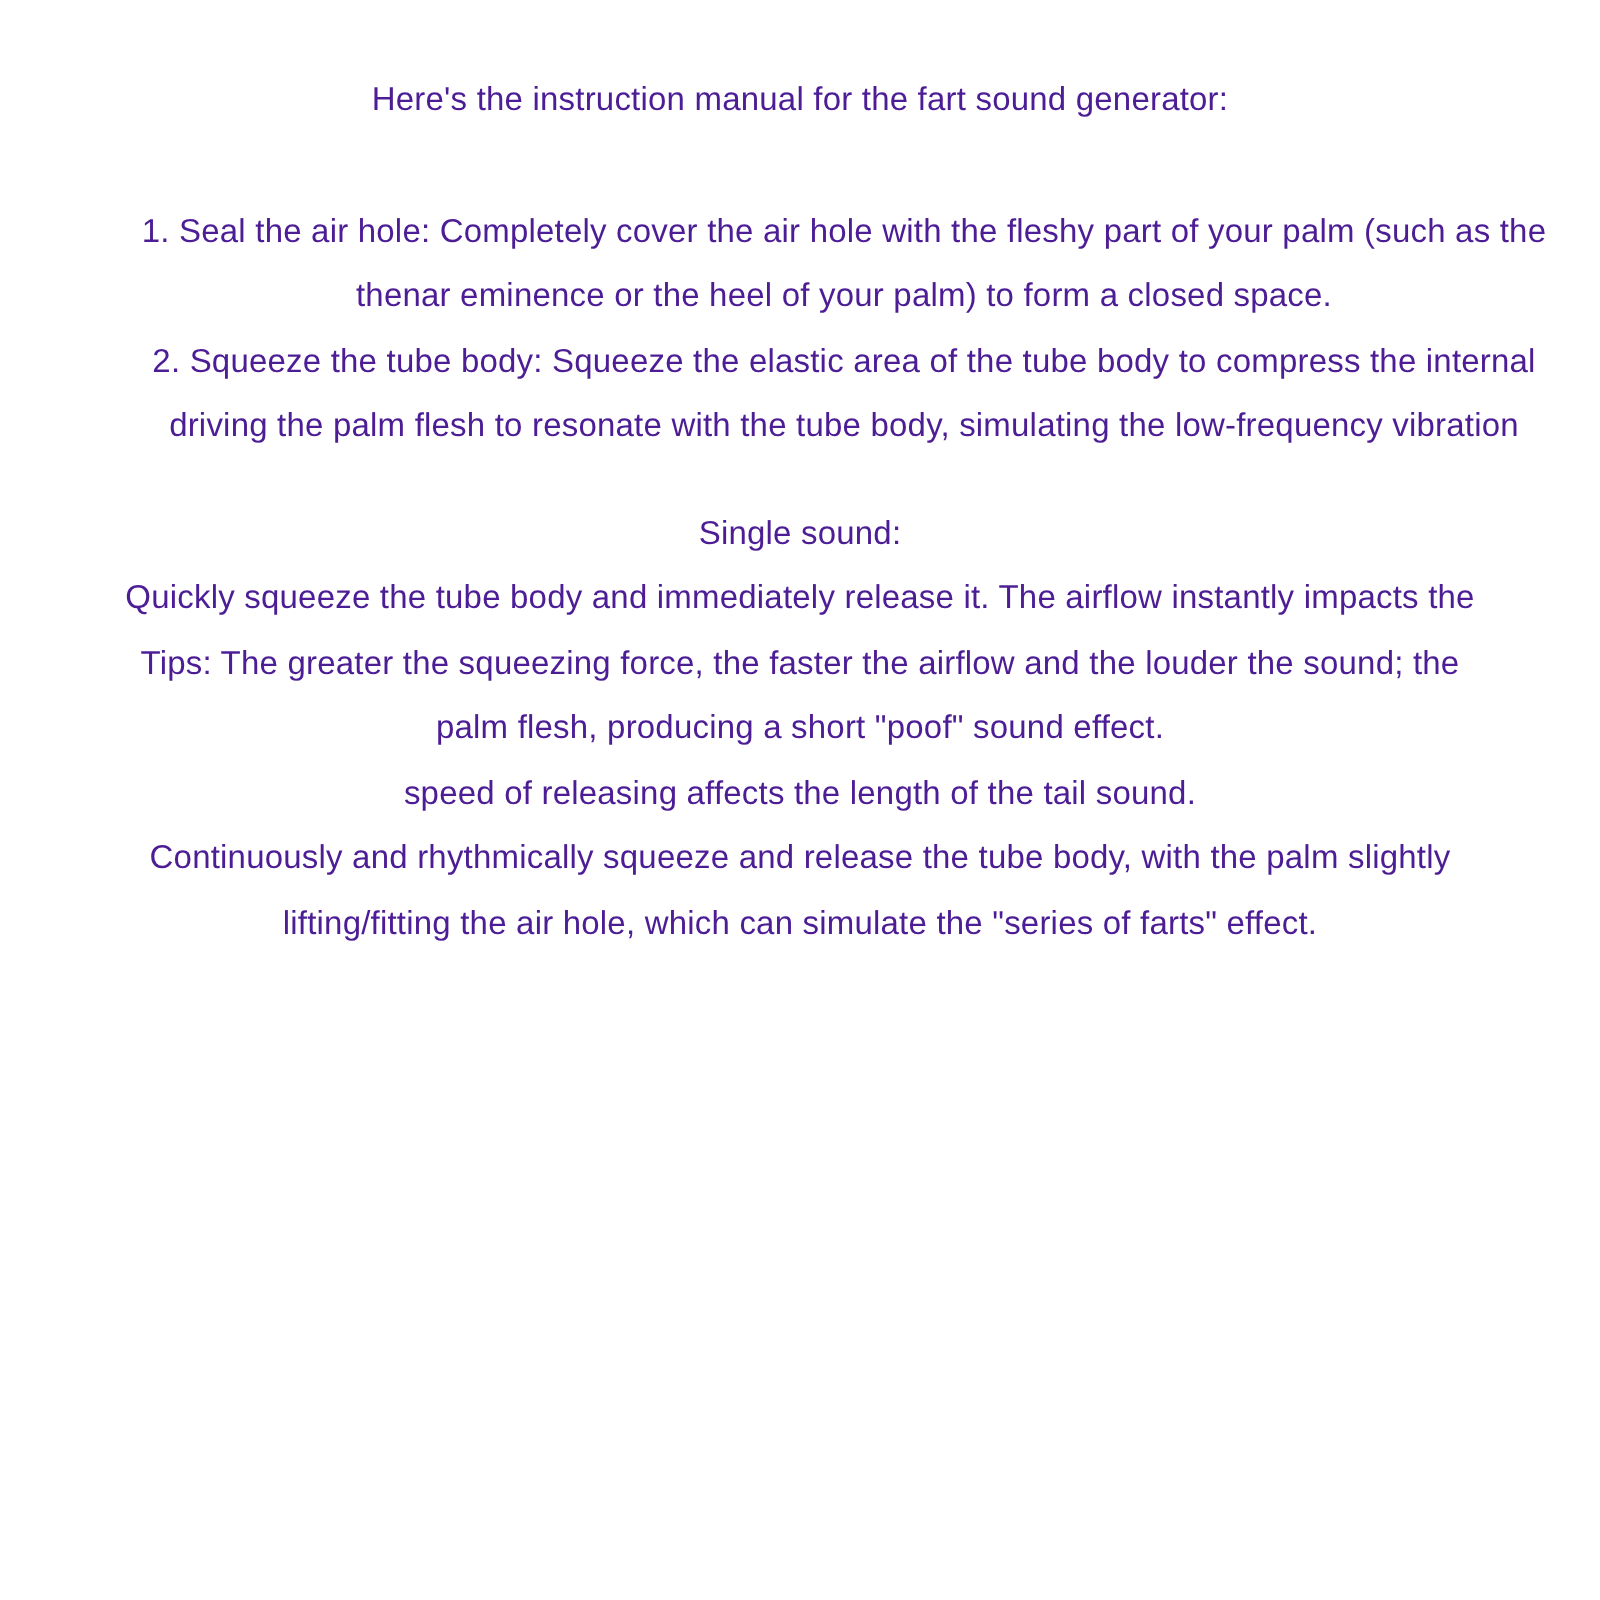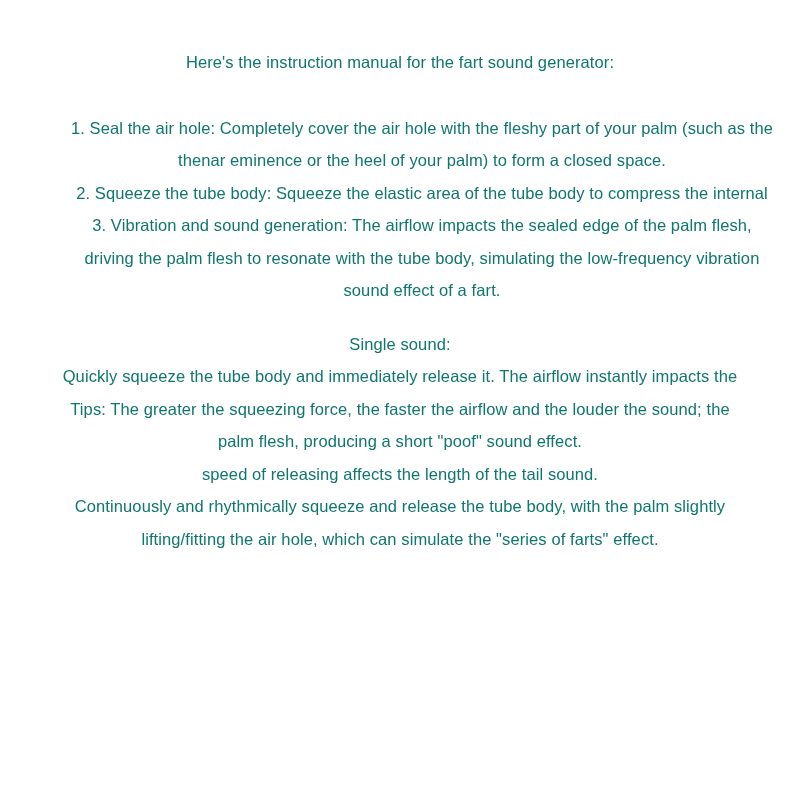--- a/index.html
+++ b/index.html
@@ -8,23 +8,23 @@
     background: #ffffff;
   }
   .page {
     width: 800px;
     height: 800px;
     background: #ffffff;
     overflow: hidden;
     font-family: "Liberation Sans", sans-serif;
   }
   .doc {
-    padding-top: 46px;
+    padding-top: 34px;
     text-align: center;
-    color: #0f766e;
+    color: #4c1d95;
     font-size: 16.5px;
     font-weight: 300;
     line-height: 32.5px;
     letter-spacing: 0.1px;
   }
   .line {
     white-space: nowrap;
   }
   .gap-lg { margin-top: 33px; margin-left: 44px; }
   .gap-md { margin-top: 21px; }
@@ -34,23 +34,21 @@
 
 <div class="page">
   <div class="doc">
 
     <div class="line">Here's the instruction manual for the fart sound generator:</div>
 
     <div class="gap-lg">
       <div class="line">1. Seal the air hole: Completely cover the air hole with the fleshy part of your palm (such as the</div>
       <div class="line">thenar eminence or the heel of your palm) to form a closed space.</div>
       <div class="line">2. Squeeze the tube body: Squeeze the elastic area of the tube body to compress the internal</div>
-      <div class="line">3. Vibration and sound generation: The airflow impacts the sealed edge of the palm flesh,</div>
       <div class="line">driving the palm flesh to resonate with the tube body, simulating the low-frequency vibration</div>
-      <div class="line">sound effect of a fart.</div>
     </div>
 
     <div class="gap-md">
       <div class="line">Single sound:</div>
       <div class="line">Quickly squeeze the tube body and immediately release it. The airflow instantly impacts the</div>
       <div class="line">Tips: The greater the squeezing force, the faster the airflow and the louder the sound; the</div>
       <div class="line">palm flesh, producing a short "poof" sound effect.</div>
       <div class="line">speed of releasing affects the length of the tail sound.</div>
     </div>
 

